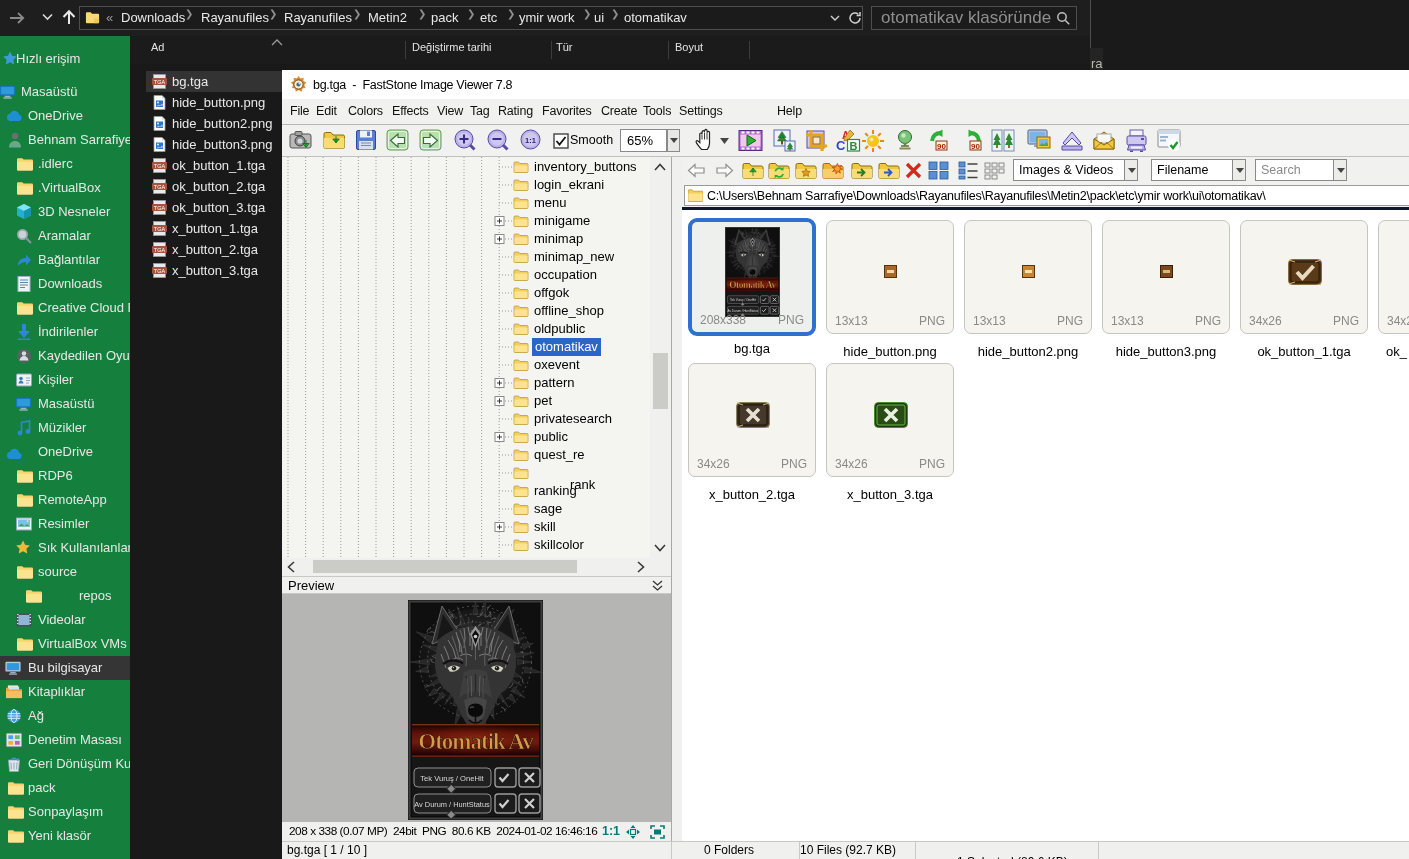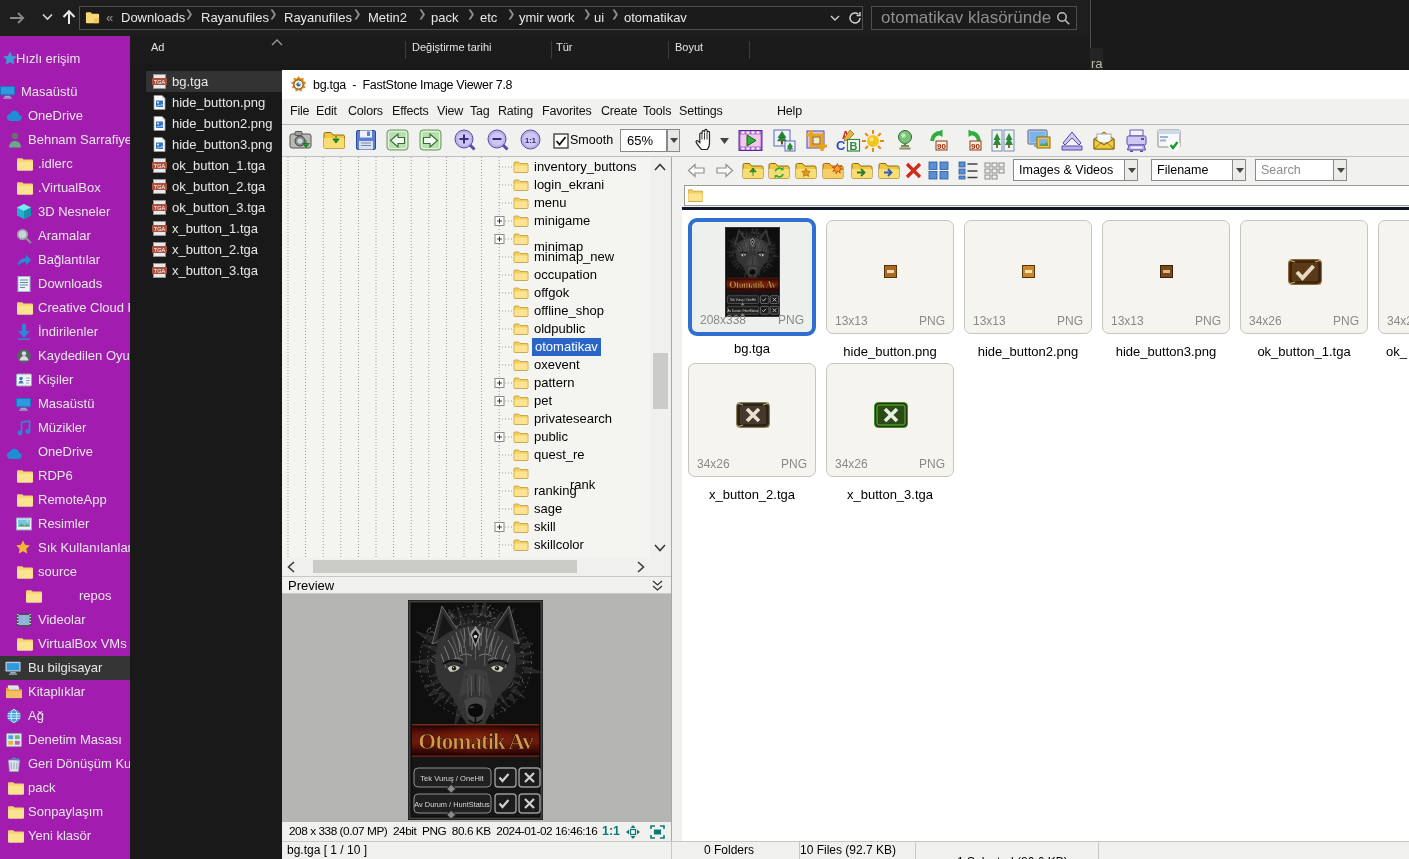--- a/index.html
+++ b/index.html
@@ -7,21 +7,21 @@
     font-family:"Liberation Sans",sans-serif;background:#191919;}
   .abs{position:absolute;}
   
   #xtop{left:0;top:0;width:1090px;height:36px;background:#1e1e1e;}
   #xdesk{left:1090px;top:0;width:319px;height:70px;background:#1a1a1a;text-align:center;}
   .xbox{position:absolute;border:1px solid #4e4e4e;background:#1b1b1b;height:24px;top:6px;box-sizing:border-box;}
   .crumb{color:#e8e8e8;font-size:13px;line-height:22px;}
   .chev{color:#8f8f8f;font-size:10px;}
   #xhead{left:130px;top:36px;width:960px;height:28px;background:#1b1b1b;color:#e4e4e4;font-size:11px;}
   .hsep{position:absolute;top:5px;width:1px;height:18px;background:#3c3c3c;}
-  #xside{left:0;top:36px;width:130px;height:823px;background:#a21caf;overflow:hidden;}
+  #xside{left:0;top:36px;width:130px;height:823px;background:#15803d;overflow:hidden;}
   .sitem{position:absolute;height:24px;line-height:24px;color:#e6e6e6;font-size:13px;white-space:nowrap;}
   .sic{position:absolute;width:16px;height:16px;top:4px;}
   #xlist{left:130px;top:64px;width:153px;height:795px;background:#191919;overflow:hidden;}
   .frow{position:absolute;left:0;width:160px;height:21px;line-height:21px;color:#e8e8e8;font-size:13px;white-space:nowrap;}
   .fic{position:absolute;left:22px;top:3px;width:15px;height:15px;}
   .fnm{position:absolute;left:42px;}
   
   #fs{left:282px;top:70px;width:1127px;height:789px;background:#f0f0ee;}
   #fstitle{left:0;top:0;width:1127px;height:29px;background:#ffffff;}
   #fsmenu{left:0;top:29px;width:1127px;height:26px;background:#f1f1ef;border-bottom:1px solid #b8b8b4;box-sizing:border-box;}
@@ -816,21 +816,21 @@
               <rect x="0" y="0" width="9" height="9" fill="#fff" stroke="#8a8a86"></rect>
               <path d="M2 4.5h5M4.5 2v5" stroke="#333" stroke-width="1"></path>
             </g>
             <line x1="217" y1="388" x2="231" y2="388" stroke="#9a9a96" stroke-width="1" stroke-dasharray="1 2"></line>
             <use href="#tfold" x="232" y="382"></use>
           </svg>
         <div class="titem" style="left:252px;top:1px;">inventory_buttons</div>
         <div class="titem" style="left:252px;top:19px;">login_ekrani</div>
         <div class="titem" style="left:252px;top:37px;">menu</div>
         <div class="titem" style="left:252px;top:55px;">minigame</div>
-        <div class="titem" style="left:252px;top:73px;margin-top:8px;">minimap</div>
+        <div class="titem" style="left:252px;top:73px;">minimap</div>
         <div class="titem" style="left:252px;top:91px;">minimap_new</div>
         <div class="titem" style="left:252px;top:109px;">occupation</div>
         <div class="titem" style="left:252px;top:127px;">offgok</div>
         <div class="titem" style="left:252px;top:145px;">offline_shop</div>
         <div class="titem" style="left:252px;top:163px;">oldpublic</div>
         <div class="titem" style="left:250px;top:181px;background:#2a65c8;color:#fff;padding:0 3px;">otomatikav</div>
         <div class="titem" style="left:252px;top:199px;">oxevent</div>
         <div class="titem" style="left:252px;top:217px;">pattern</div>
         <div class="titem" style="left:252px;top:235px;">pet</div>
         <div class="titem" style="left:252px;top:253px;">privatesearch</div>
@@ -979,20 +979,21 @@
               <path d="M0 0h8L4 5z" fill="#444"></path>
             </svg>
           </div>
       </div>
       <div id="raddr">
         <div style="position:absolute;left:2px;top:1px;width:733px;height:21px;background:#fff;border:1px solid #9a9a96;box-sizing:border-box;">
           <svg style="position:absolute;left:3px;top:3px" width="15" height="13" viewBox="0 0 15 13">
               <path d="M0 1.8 Q0 .8 1 .8 L4 .8 5.5 2.2 14 2.2 Q15 2.2 15 3.2 L15 11.5 Q15 12.5 14 12.5 L1 12.5 Q0 12.5 0 11.5Z" fill="#f5cf5e" stroke="#b8922a" stroke-width=".7"></path>
               <path d="M.5 4.5h14v6.5 Q14.5 12 14 12 L1 12 Q.5 12 .5 11.5Z" fill="#fbe391"></path>
             </svg>
+          <span style="position:absolute;left:22px;top:3px;font-size:12.5px;letter-spacing:-0.25px;color:#000;white-space:nowrap;">C:\Users\Behnam Sarrafiye\Downloads\Rayanufiles\Rayanufiles\Metin2\pack\etc\ymir work\ui\otomatikav\</span>
         </div>
       </div>
       <div id="thumbs">
         <div class="card" style="left:6px;top:8px;height:118px;border:4px solid #2e6fd0;border-radius:9px;background:#eef0ee;">
           <svg style="position:absolute;left:33px;top:5px" width="55" height="90" viewBox="0 0 135 220" preserveAspectRatio="none">
               <use href="#wolfg"></use>
             </svg>
           <div class="cdim" style="left:8px;">208x338</div>
             <div class="cdim" style="right:8px;">PNG</div>
         </div>

